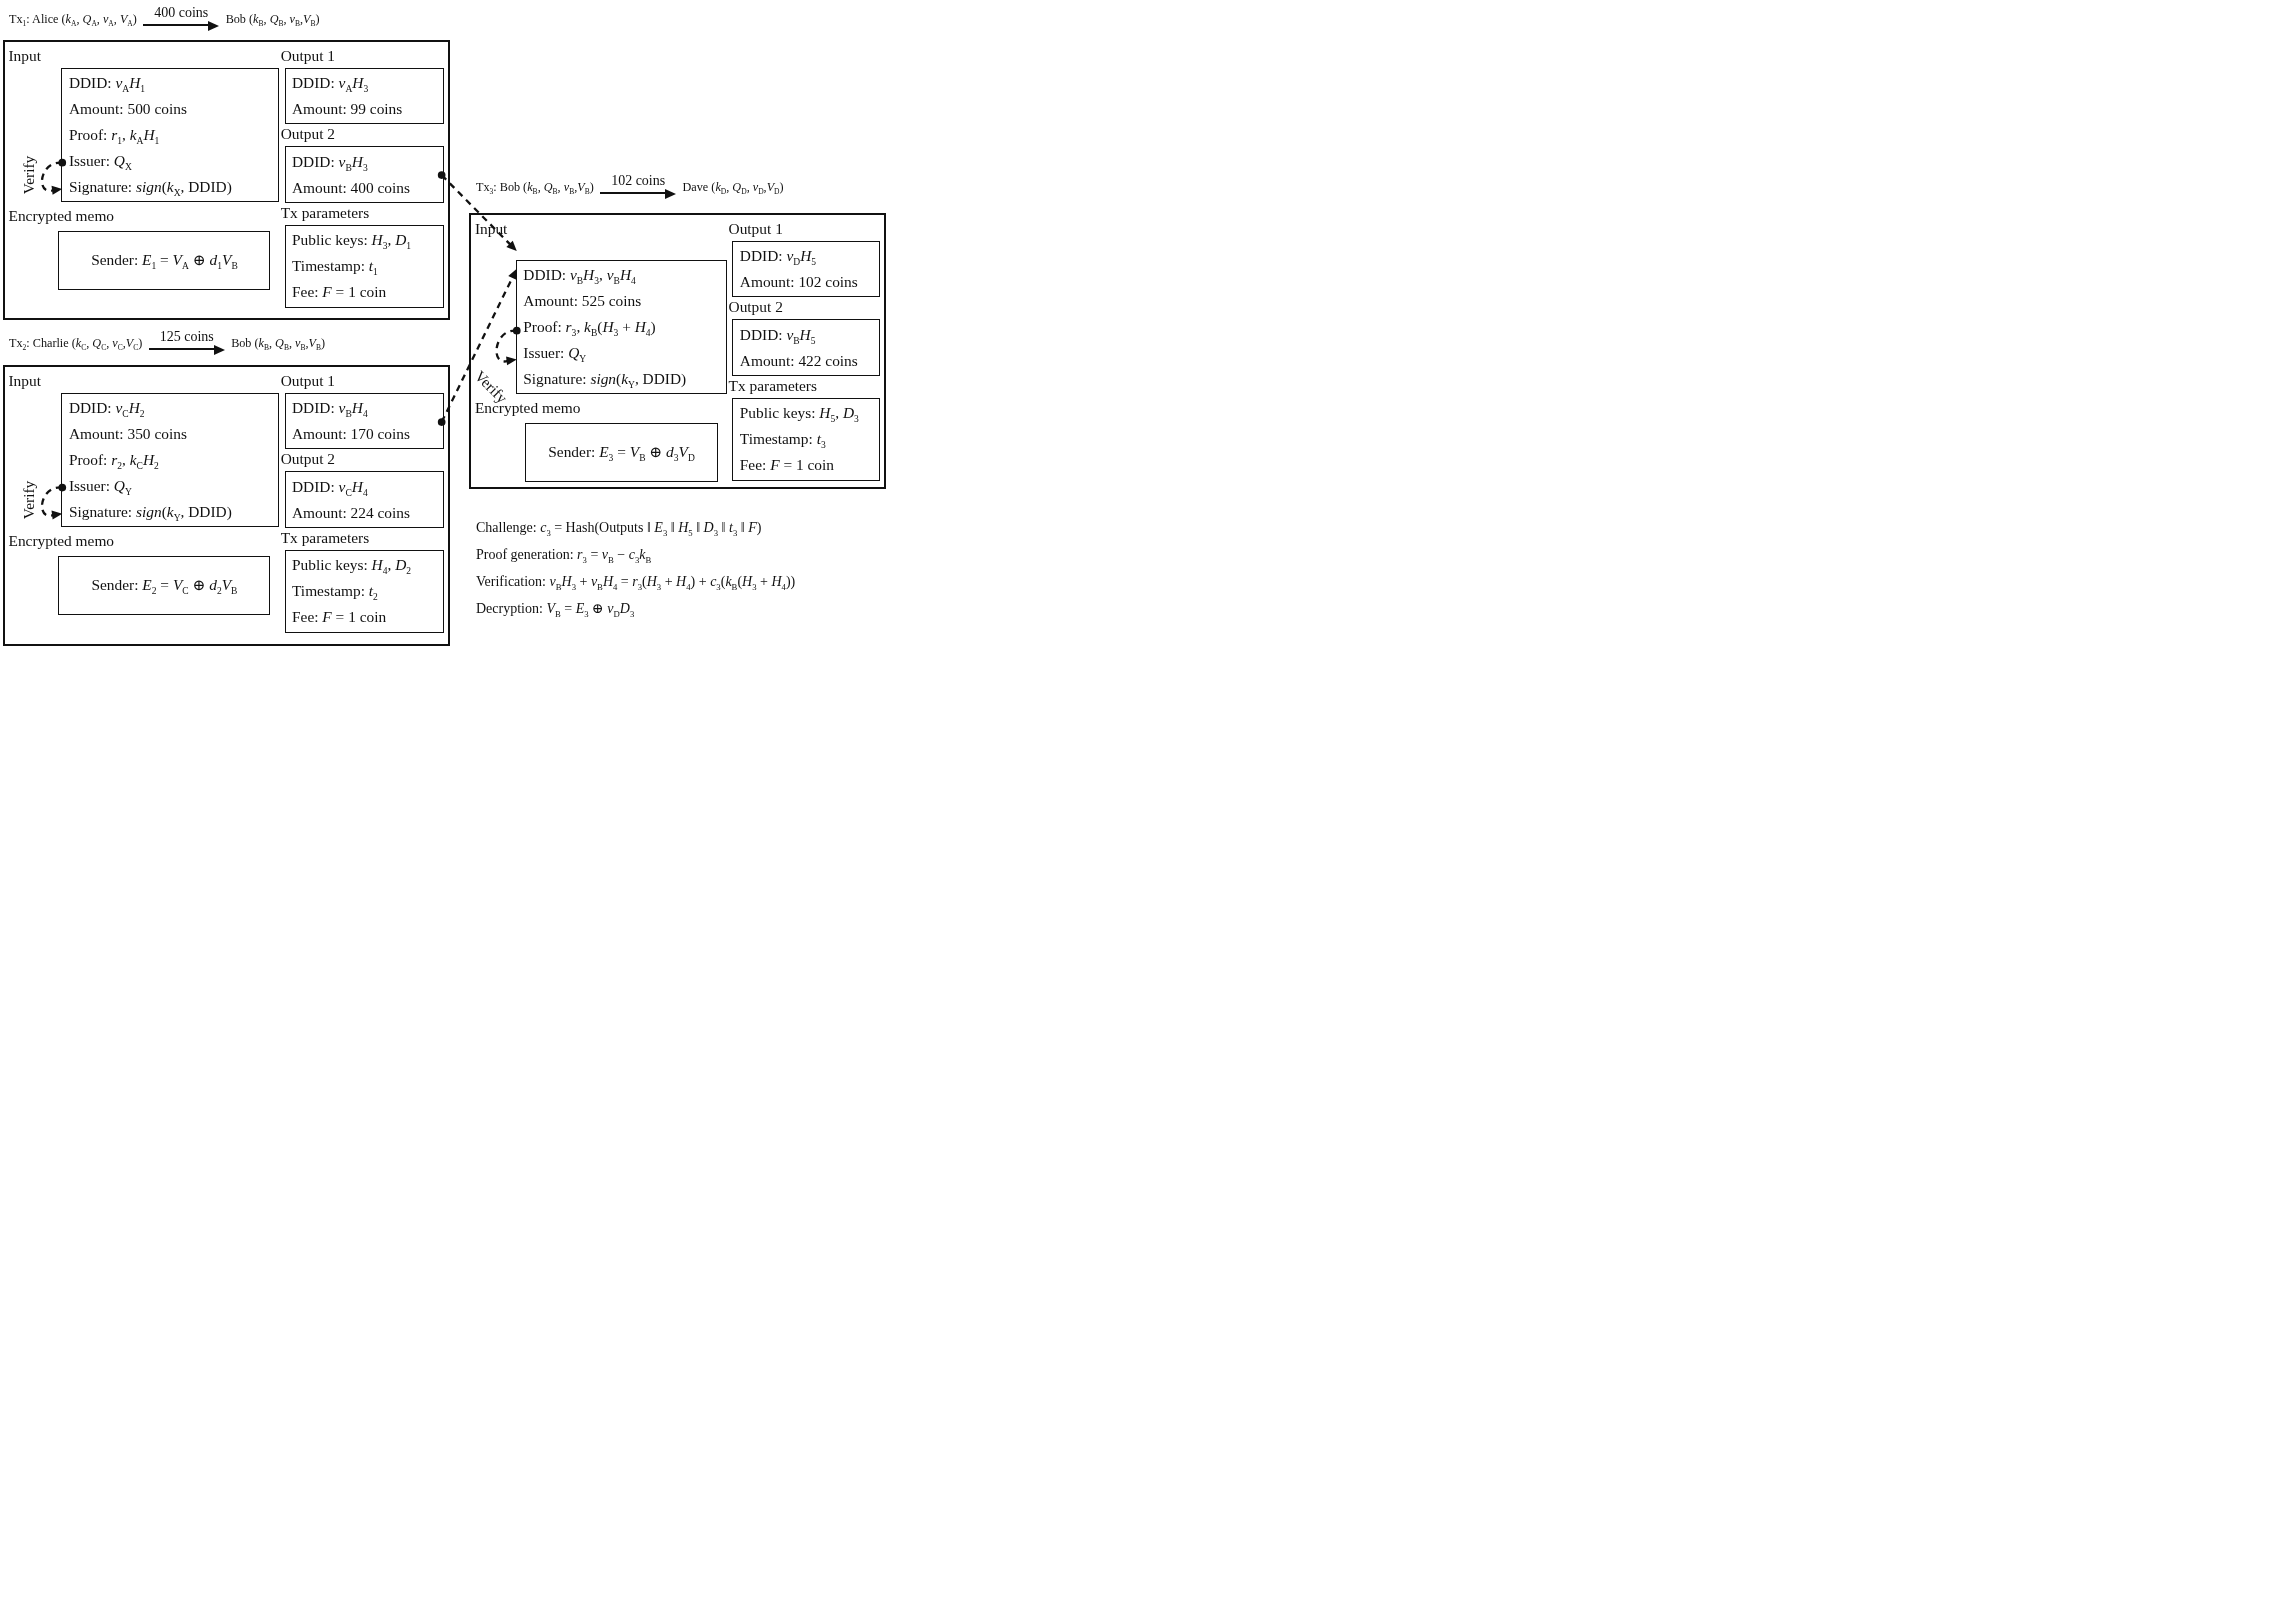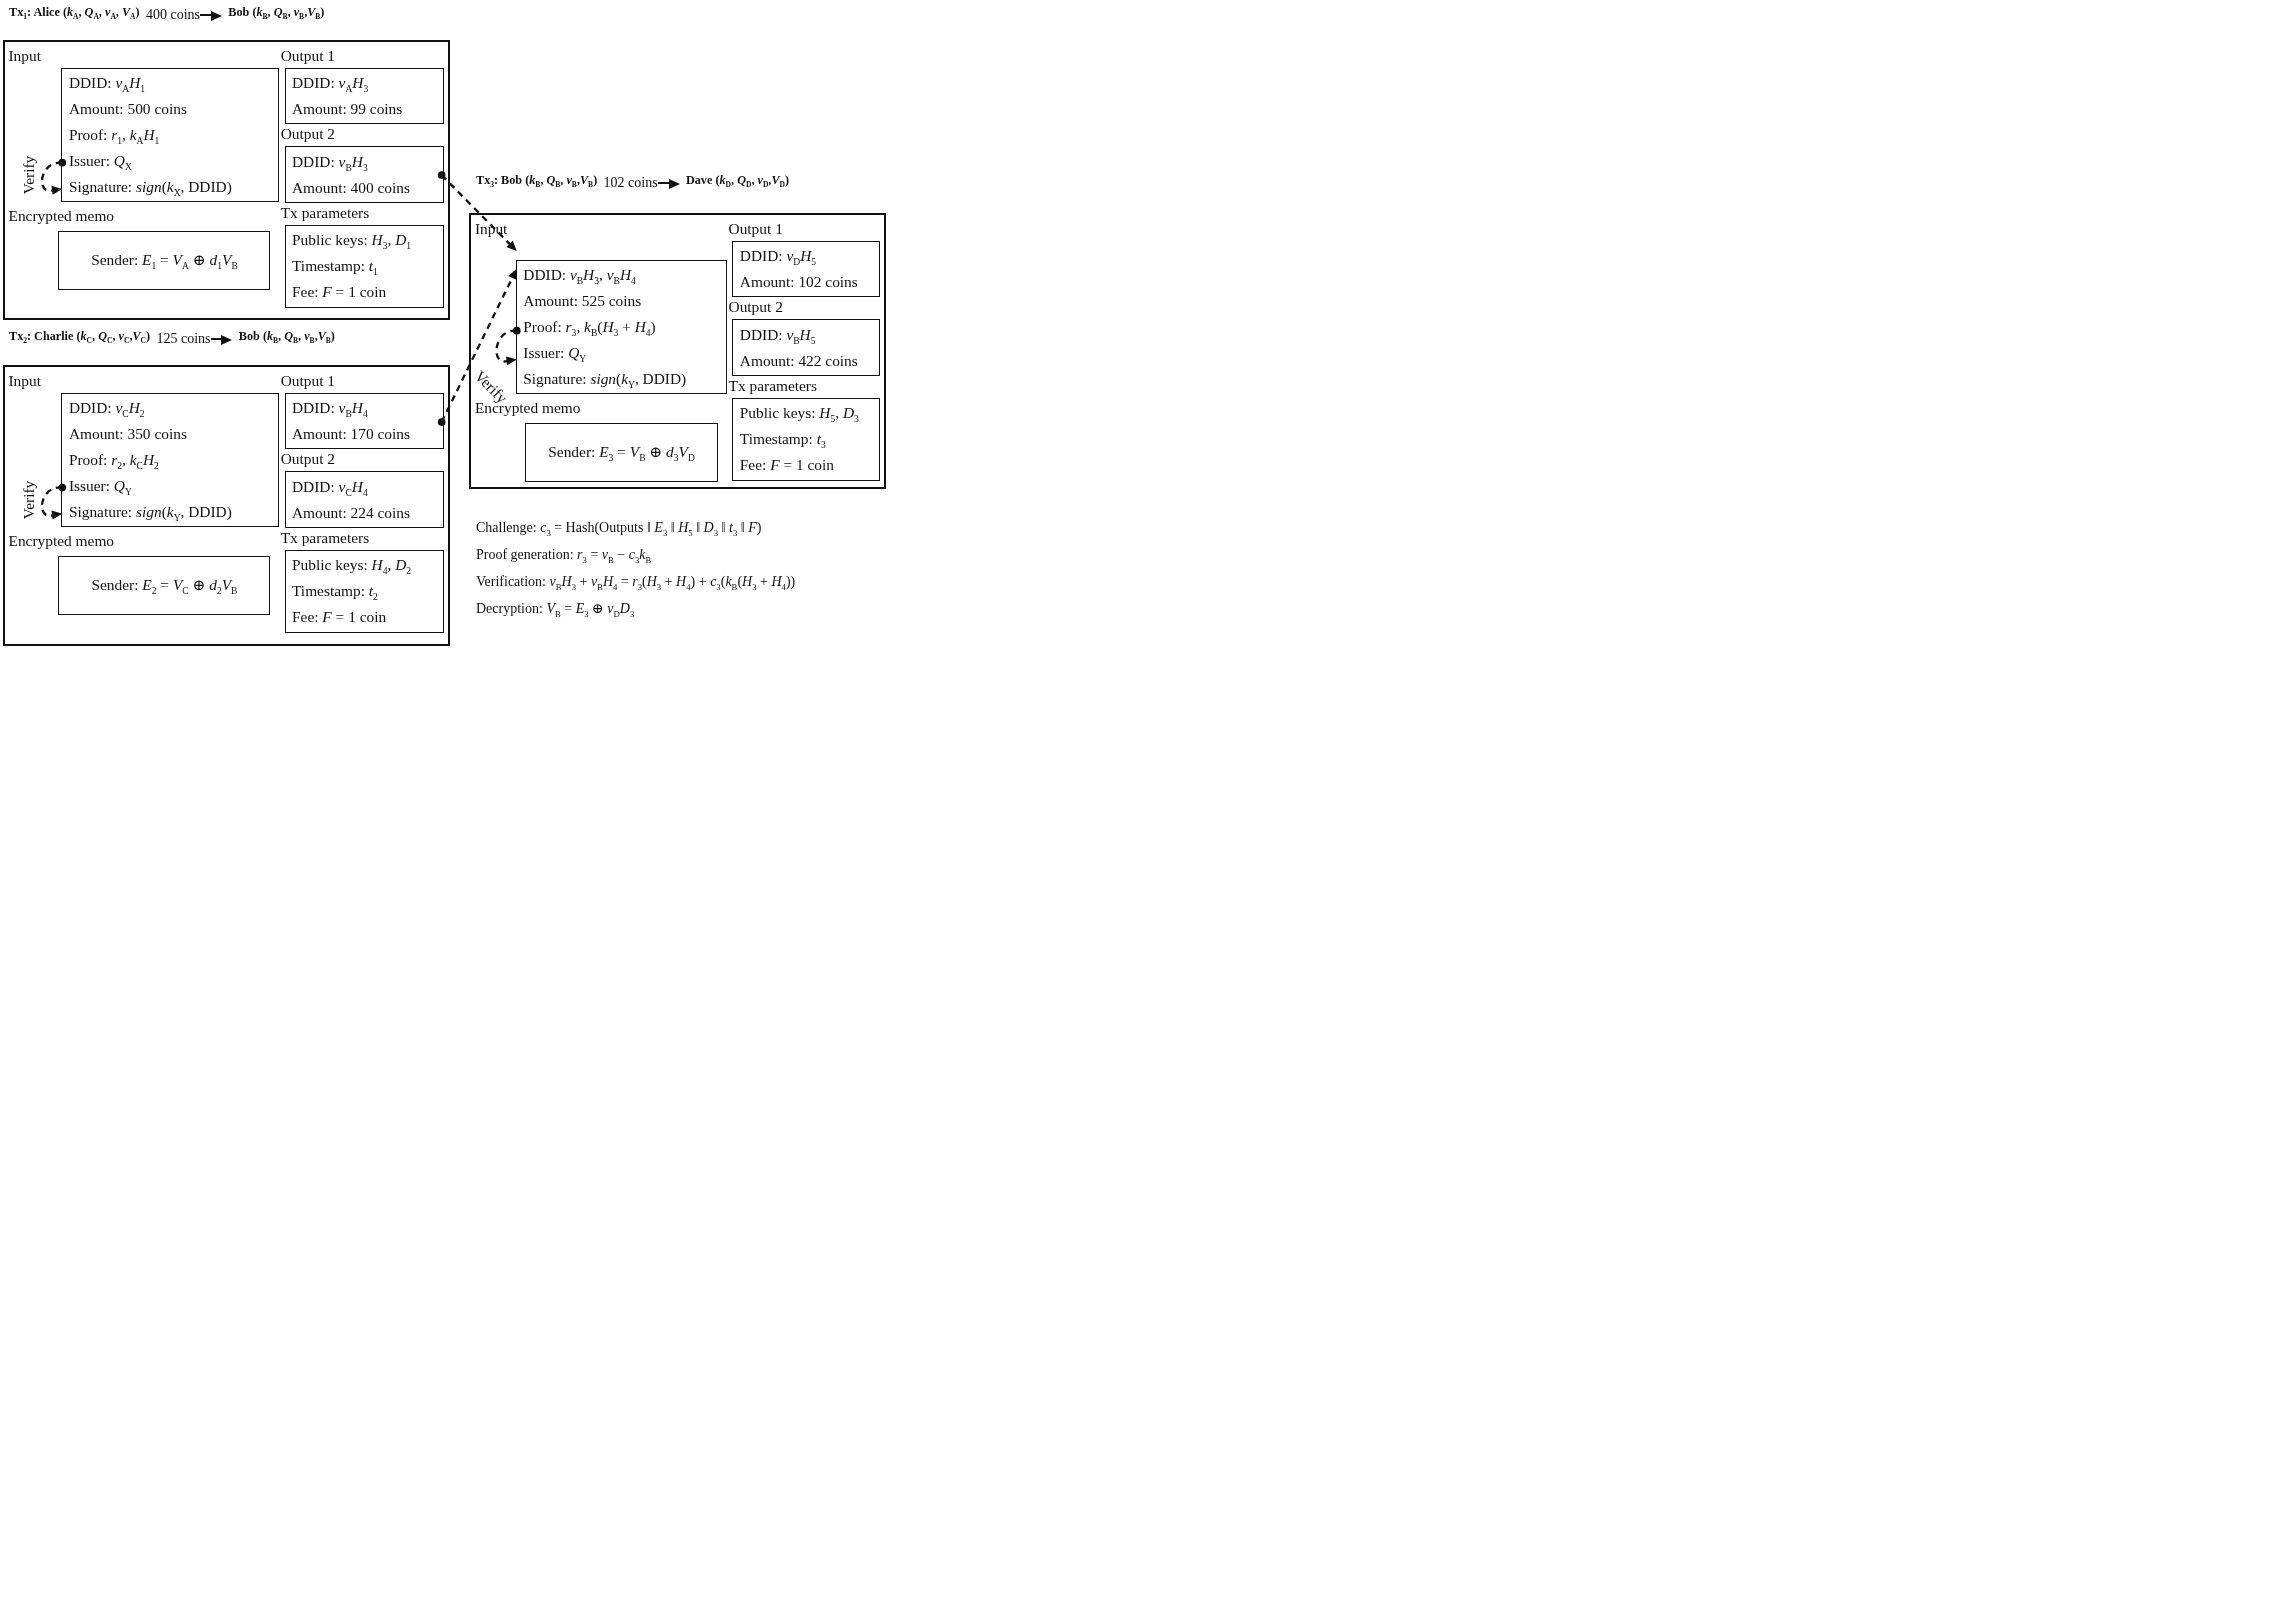--- a/index.html
+++ b/index.html
@@ -2,22 +2,22 @@
 <html style="font-size:10.3px"><head>
 <meta charset="utf-8">
 <style>
   html,body{margin:0;padding:0;background:#fff;}
   .canvas{
     position:relative;width:918px;height:649px;background:#fff;color:#111;
     font-family:"Liberation Serif","DejaVu Serif",serif;overflow:hidden;
   }
   
   .tx-title{position:absolute;display:flex;align-items:flex-end;gap:6.4px;white-space:nowrap;}
-  .tx-title .t{font-weight:bold;font-size:12.2px;padding-bottom:2.6px;}
-  .arrow-asm{display:flex;flex-direction:row;align-items:center;width:76px;}
+  .tx-title .t{font-weight:normal;font-size:12.2px;padding-bottom:2.6px;}
+  .arrow-asm{display:flex;flex-direction:column;align-items:center;width:76px;}
   .coins{font-size:14px;line-height:15.4px;}
   .shaft{position:relative;width:100%;height:9px;}
   .shaft .bar{position:absolute;left:0;right:7.7px;bottom:3.2px;height:2.2px;background:#111;}
   .shaft .head{position:absolute;right:0;bottom:-1.3px;width:0;height:0;
     border-left:11px solid #111;border-top:5.5px solid transparent;border-bottom:5.5px solid transparent;}
   
   .tx-box{position:absolute;border:2.6px solid #111;box-sizing:border-box;display:flex;padding:3.9px 0 0 3.9px;background:#fff;}
   .col-l{width:62%;box-sizing:border-box;}
   .col-r{width:38%;box-sizing:border-box;}
   .sec-label{font-size:15.4px;height:22px;line-height:20.5px;text-align:left;}

